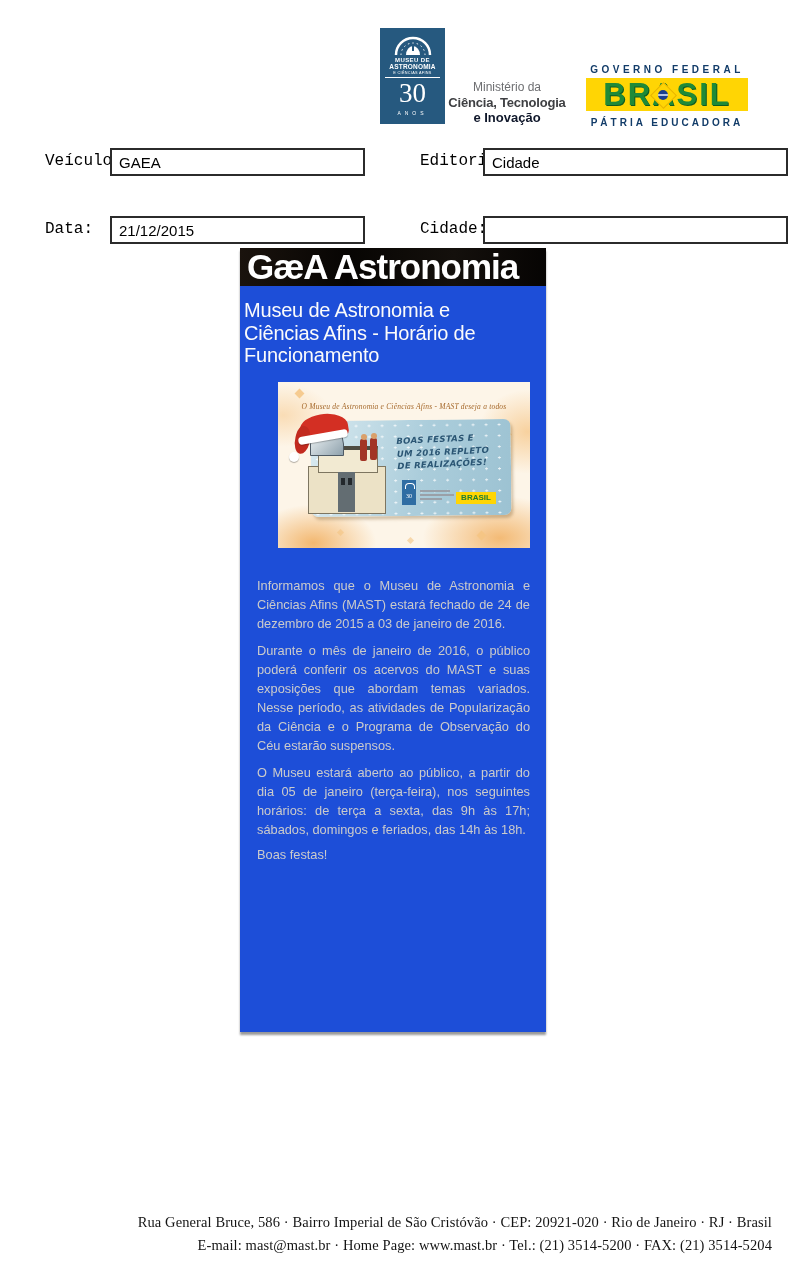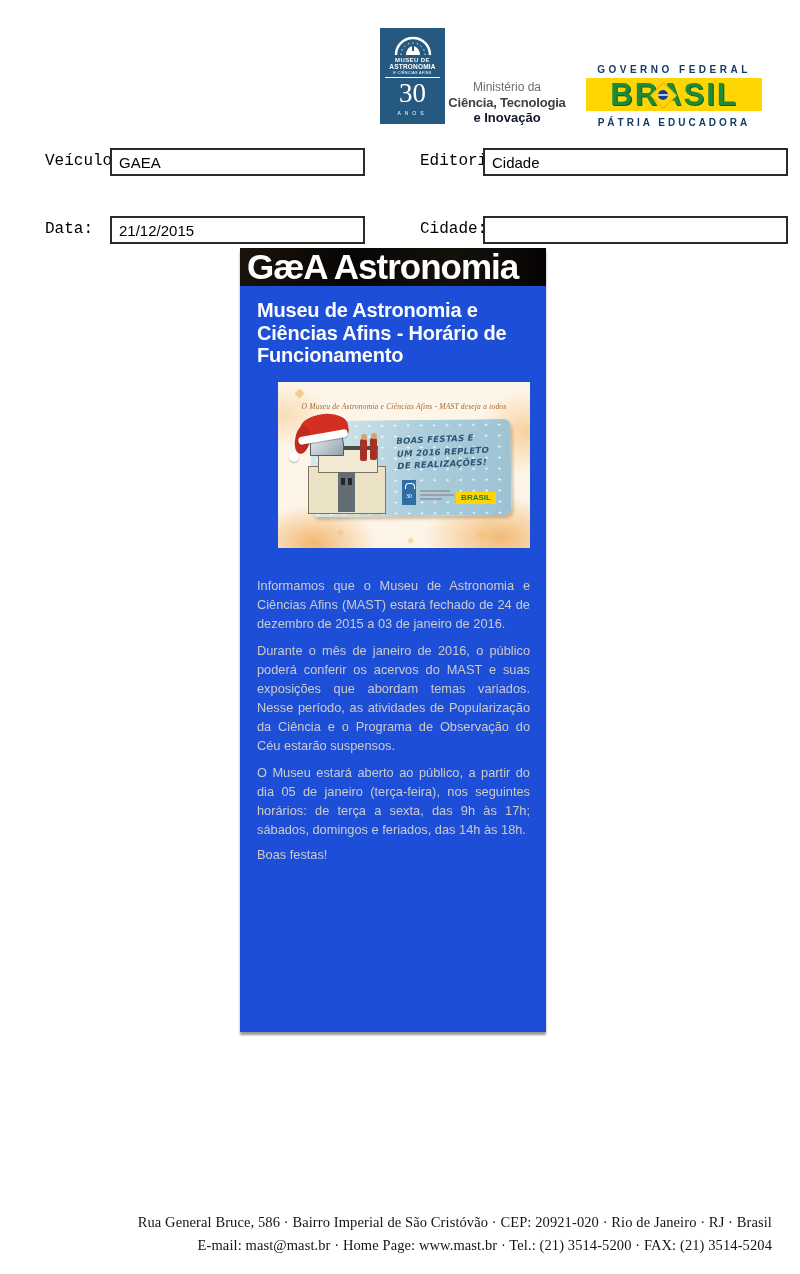--- a/index.html
+++ b/index.html
@@ -16,21 +16,21 @@
   .mast-l3{font-size:3.8px;letter-spacing:.3px;margin-top:1px;}
   .mast-div{height:1px;background:#fff;margin:2px 5px;}
   .mast-years{font-family:"Liberation Serif",serif;font-size:27px;line-height:27px;font-weight:normal;}
   .mast-anos{font-size:5px;letter-spacing:4px;margin-top:3px;}
 
   .ministry{left:448px;top:80px;width:118px;text-align:center;}
   .min-1{font-size:12px;color:#6d6e71;}
   .min-2{font-size:13px;font-weight:bold;color:#3f4043;margin-top:1px;letter-spacing:-.2px;}
   .min-3{font-size:13px;font-weight:bold;color:#0f172a;}
 
-  .brasil-logo{left:586px;top:64px;width:176px;text-align:center;}
+  .brasil-logo{left:586px;top:64px;width:162px;text-align:center;}
   .gov-federal{font-size:10px;font-weight:bold;color:#123c69;letter-spacing:3.5px;white-space:nowrap;}
   .brasil-word{position:relative;background:#ffd504;height:33px;margin-top:3px;
                display:flex;align-items:center;justify-content:center;}
   .brasil-text{font-size:31px;font-weight:bold;color:#1f8a38;letter-spacing:2px;line-height:33px;
                text-shadow:1px 1px 0 #0f5c22;}
   .flag-diamond{position:absolute;left:68px;top:8px;width:17px;height:17px;background:#ffd504;
                 border:1px solid #e8b400;transform:rotate(45deg);}
   .flag-circle{position:absolute;left:72px;top:12px;width:10px;height:10px;border-radius:50%;
                background:linear-gradient(180deg,#1b3f8f 42%,#e8f0ff 46%,#e8f0ff 54%,#1b3f8f 58%);}
   .patria{font-size:10px;font-weight:bold;color:#123c69;letter-spacing:3px;margin-top:6px;white-space:nowrap;}
@@ -44,21 +44,21 @@
   .lbl-data{left:45px;top:220px;} .box-data{left:110px;top:216px;width:255px;}
   .lbl-cidade{left:420px;top:220px;} .box-cidade{left:483px;top:216px;width:305px;}
 
   
   .blog{left:240px;top:248px;width:306px;height:784px;background:#1d4ed8;overflow:hidden;
         box-shadow:0 3px 2px rgba(0,0,0,.4);}
   .masthead{height:38px;background:linear-gradient(90deg,#1a130d,#070503 35%,#14100c 70%,#060403);
             display:flex;align-items:center;}
   .site-title{font-size:35px;font-weight:bold;color:#fff;letter-spacing:-1px;
               padding-left:7px;line-height:38px;white-space:nowrap;}
-  .post-title{margin:13px 16px 0 17px;font-size:20px;font-weight:bold;color:#fbfbfb;
+  .post-title{margin:13px 16px 0 4px;font-size:20px;font-weight:normal;color:#fbfbfb;
               line-height:22.5px;letter-spacing:-.2px;}
 
   
   .card{position:relative;margin:15px 0 0 38px;width:252px;height:166px;overflow:hidden;
         background:
           radial-gradient(ellipse 90px 55px at 14% 97%, rgba(242,180,105,.95), rgba(242,180,105,0) 70%),
           radial-gradient(ellipse 110px 60px at 88% 94%, rgba(242,180,105,.9), rgba(242,180,105,0) 70%),
           radial-gradient(ellipse 70px 60px at 99% 30%, rgba(246,200,140,.8), rgba(246,200,140,0) 70%),
           radial-gradient(ellipse 70px 45px at 2% 20%, rgba(248,210,160,.7), rgba(248,210,160,0) 70%),
           #fdf5e8;}

